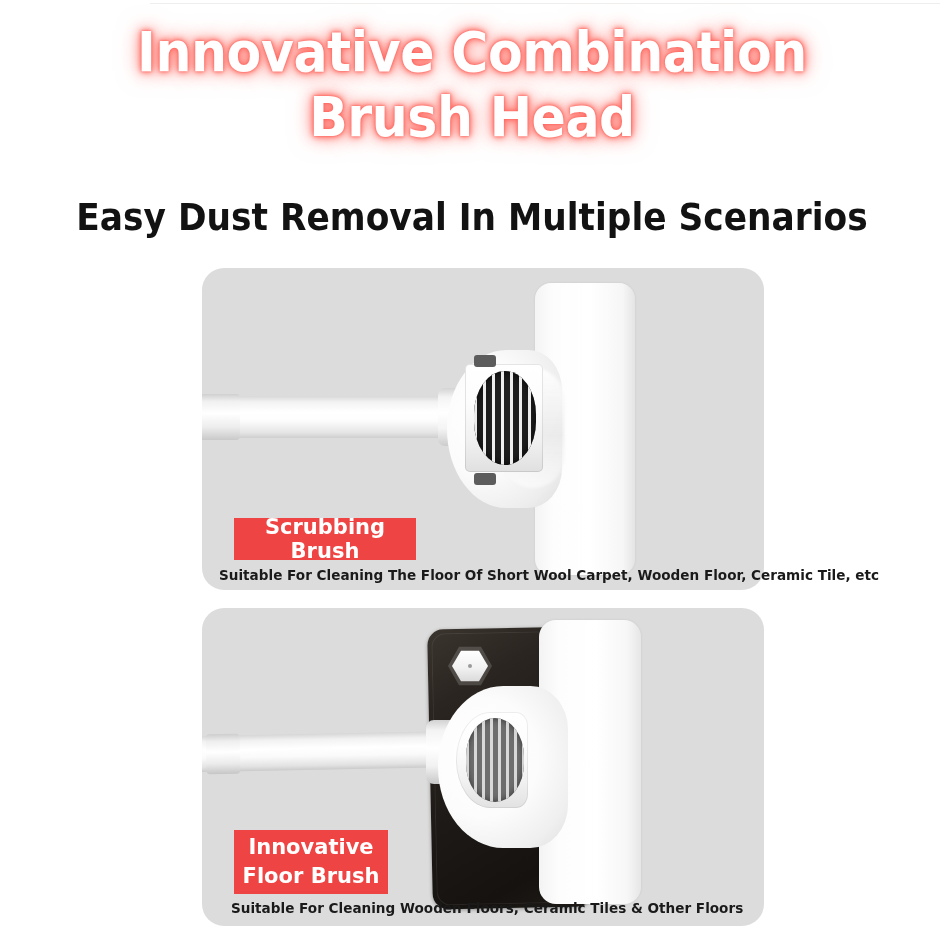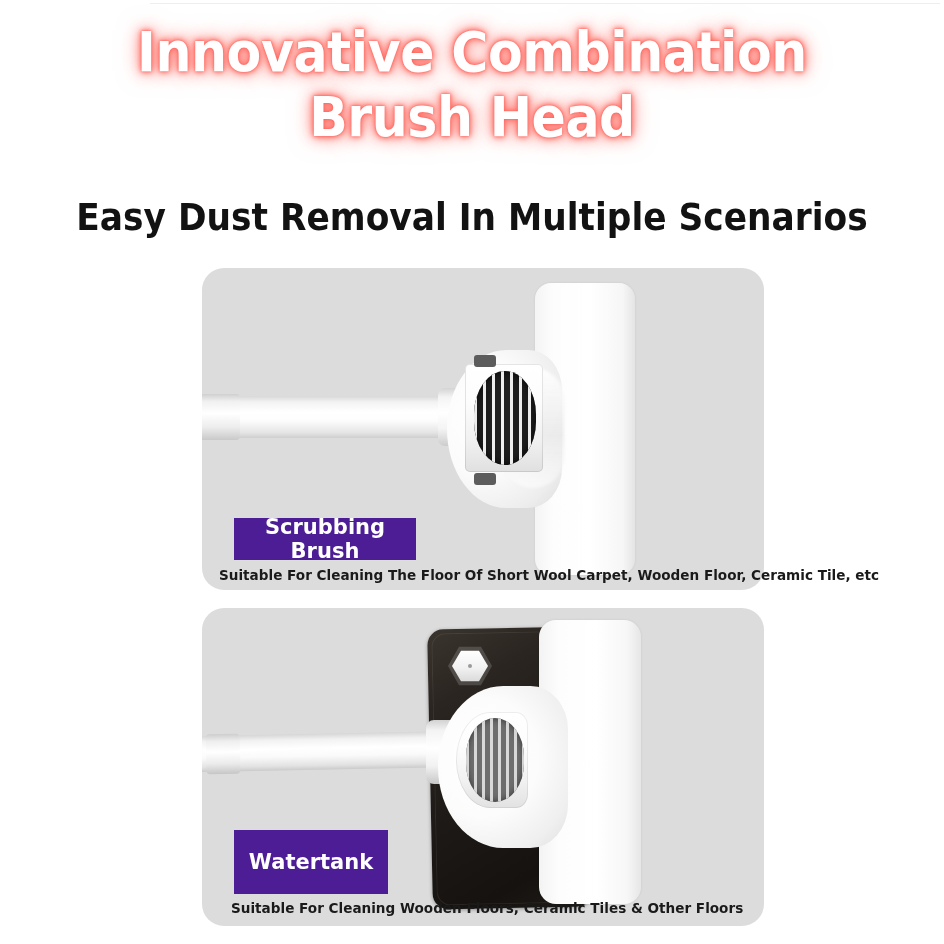--- a/index.html
+++ b/index.html
@@ -247,21 +247,21 @@
   }
   .bellows-2::after {
     background:repeating-linear-gradient(to right,
       rgba(235,235,235,0.85) 0px, rgba(235,235,235,0.85) 3px,
       rgba(80,80,80,0.0) 3px, rgba(80,80,80,0.0) 8px);
   }
 
   
   .badge {
     position:absolute;
-    background:#4c1d95;
+    background:#ef4444;
     border-radius:0;
     color:#ffffff;
     font-family:"DejaVu Sans", sans-serif;
     font-weight:bold;
     text-align:center;
     display:flex;
     flex-direction:column;
     justify-content:center;
     align-items:center;
   }
@@ -341,18 +341,19 @@
       <div class="collar2"></div>
       <div class="bellows bellows-2"></div>
     </div>
   </div>
 
   <div class="hexcap-ring"></div>
   <div class="hexcap"></div>
   <div class="hexcap-dot"></div>
 
   <div class="badge" id="badge-2">
-    <span>Watertank</span>
+    <span>Innovative</span>
+    <span>Floor Brush</span>
   </div>
 
   <div class="caption" id="caption-2">Suitable For Cleaning Wooden Floors, Ceramic Tiles &amp; Other Floors</div>
 
 </div>
 
 </body></html>

